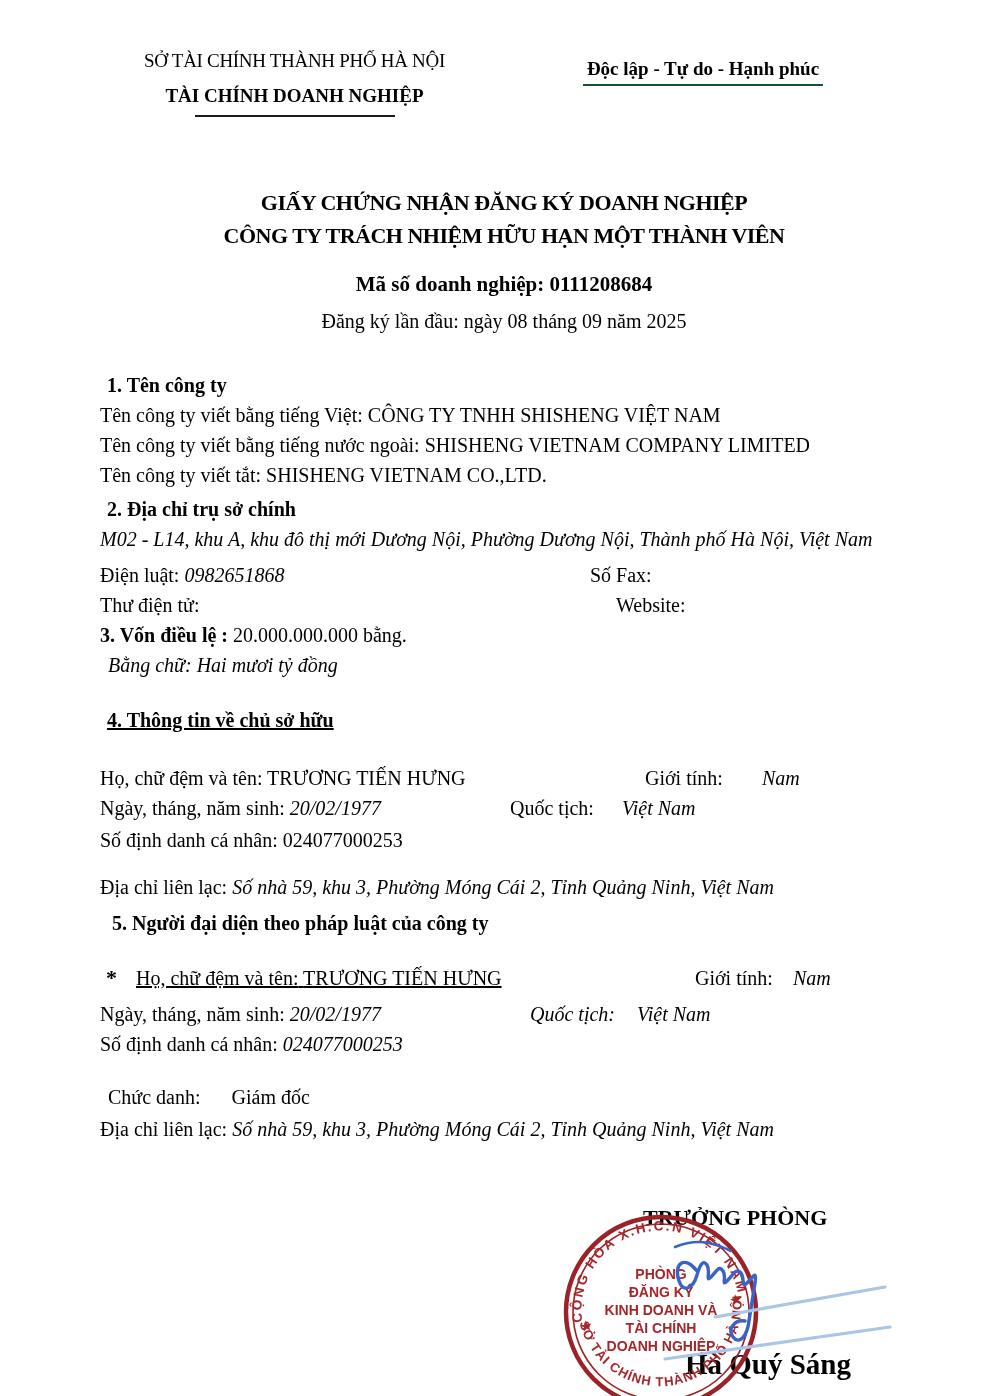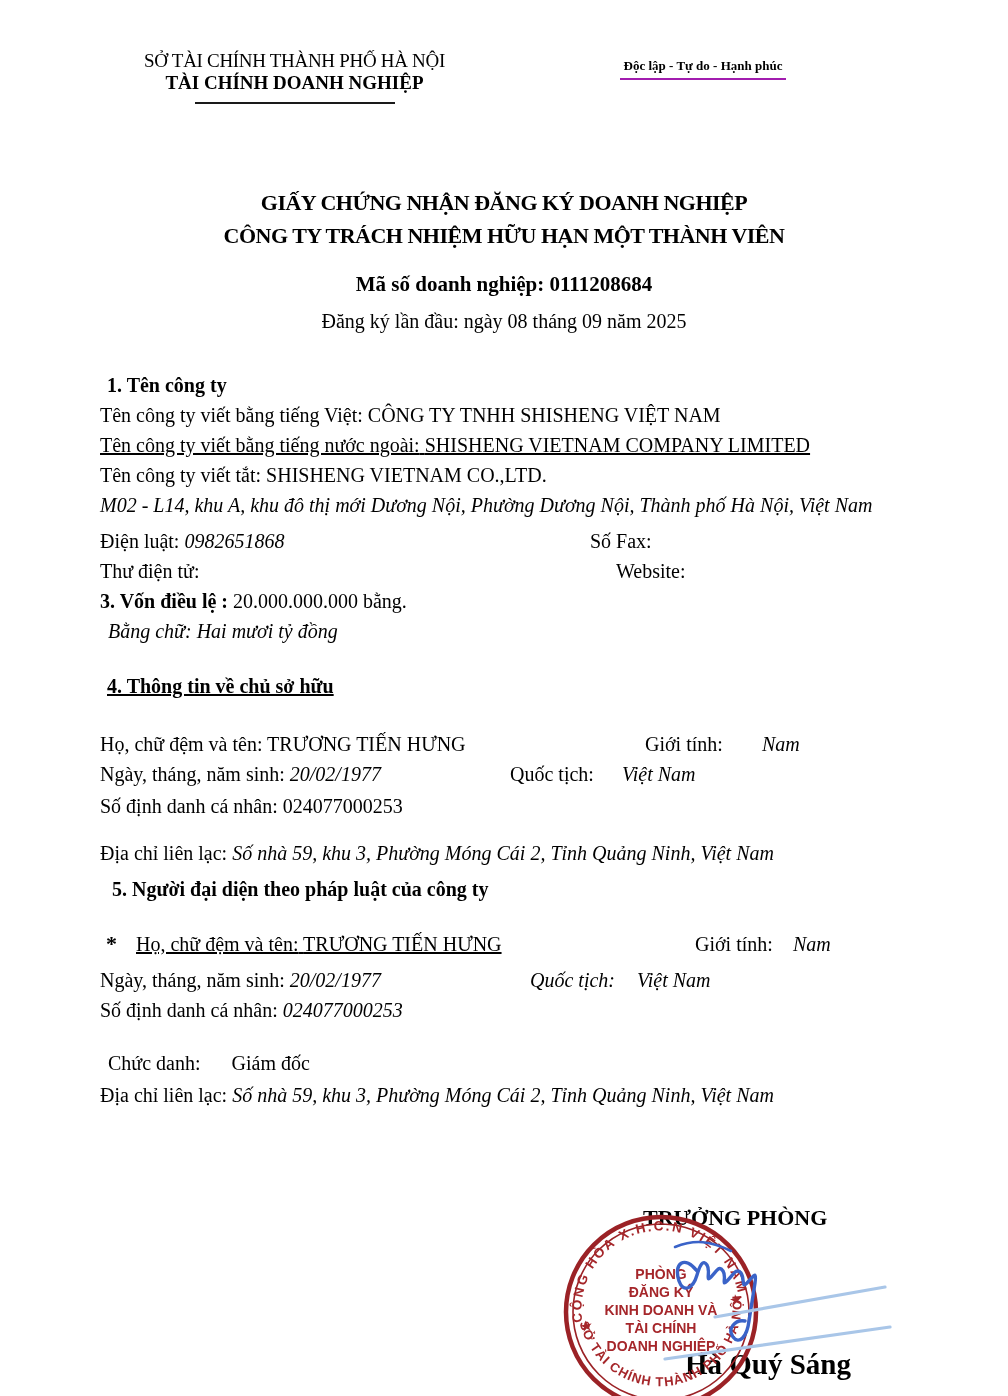--- a/index.html
+++ b/index.html
@@ -9,27 +9,27 @@
     font-family:"Liberation Serif","DejaVu Serif",serif;
     color:#000;
   }
   .page { position:absolute; inset:0; overflow:hidden; }
 
   
   .hdr-left { position:absolute; left:112px; top:50px; width:365px; text-align:center; }
   .hdr-left .org-line1 { font-size:19px; letter-spacing:-0.3px; white-space:nowrap; }
   .hdr-left .org-line2, .hdr-left .org-line3 { font-size:19px; font-weight:bold; white-space:nowrap; }
   .hdr-left .org-line2 { margin-top:7px; }
-  .hdr-left .org-line3 { margin-top:0;text-align:center; }
+  .hdr-left .org-line3 { margin-top:13px;text-align:center; }
   .hdr-left .rule { width:200px; border-top:2.5px solid #1a1a1a; margin:8px auto 0; }
 
   .hdr-right { position:absolute; left:488px; top:53px; width:430px; text-align:center; }
   .hdr-right .nat-line1 { font-size:19.5px; font-weight:bold; letter-spacing:-0.3px; white-space:nowrap; }
-  .hdr-right .nat-line2 { display:inline-block; font-size:13px; font-weight:bold; margin-top:5px;
-                          padding:0 4px 4px; border-bottom:2px solid #a21caf; white-space:nowrap; }
+  .hdr-right .nat-line2 { display:inline-block; font-size:19px; font-weight:bold; margin-top:5px;
+                          padding:0 4px 4px; border-bottom:2px solid #14532d; white-space:nowrap; }
 
   
   .title-block { position:absolute; left:0; top:186px; width:1008px; text-align:center; }
   .title-line { font-size:22px; font-weight:bold; letter-spacing:-0.5px; line-height:33px; white-space:nowrap; }
   .tax-line   { font-size:21px; font-weight:bold; margin-top:20px; }
   .reg-line   { font-size:20px; margin-top:13px; }
 
   
   .body { position:absolute; left:100px; top:370px; width:812px; font-size:20px; line-height:30px; }
   .sec-head { font-weight:bold; margin-left:7px; white-space:nowrap; }
@@ -71,29 +71,30 @@
     <div class="reg-line">Đăng ký lần đầu: ngày 08 tháng 09 năm 2025</div>
   </div>
 
   <div class="body">
 
     <div class="sec-head">1. Tên công ty</div>
     <div class="row">
       <span>Tên công ty viết bằng tiếng Việt:</span>
       <span>CÔNG TY TNHH SHISHENG VIỆT NAM</span>
     </div>
-    <div class="wrapblock" style="max-width:800px;text-decoration:underline;">
+    <div class="wrapblock" style="max-width:800px;">
       <span>Tên công ty viết bằng tiếng nước ngoài:</span>
       <span>SHISHENG VIETNAM COMPANY LIMITED</span>
     </div>
     <div class="row">
       <span>Tên công ty viết tắt:</span>
       <span>SHISHENG VIETNAM CO.,LTD.</span>
     </div>
 
+    <div class="sec-head gap4">2. Địa chỉ trụ sở chính</div>
     <div class="wrapblock it" style="max-width:800px;">M02 - L14, khu A, khu đô thị mới Dương Nội, Phường Dương Nội, Thành phố Hà Nội, Việt Nam</div>
     <div class="row gap6">
       <span>Điện luật:</span>
       <span class="it">0982651868</span>
       <span class="abs" style="left:490px;">Số Fax:</span>
     </div>
     <div class="row">
       <span>Thư điện tử:</span>
       <span class="abs" style="left:516px;">Website:</span>
     </div>

